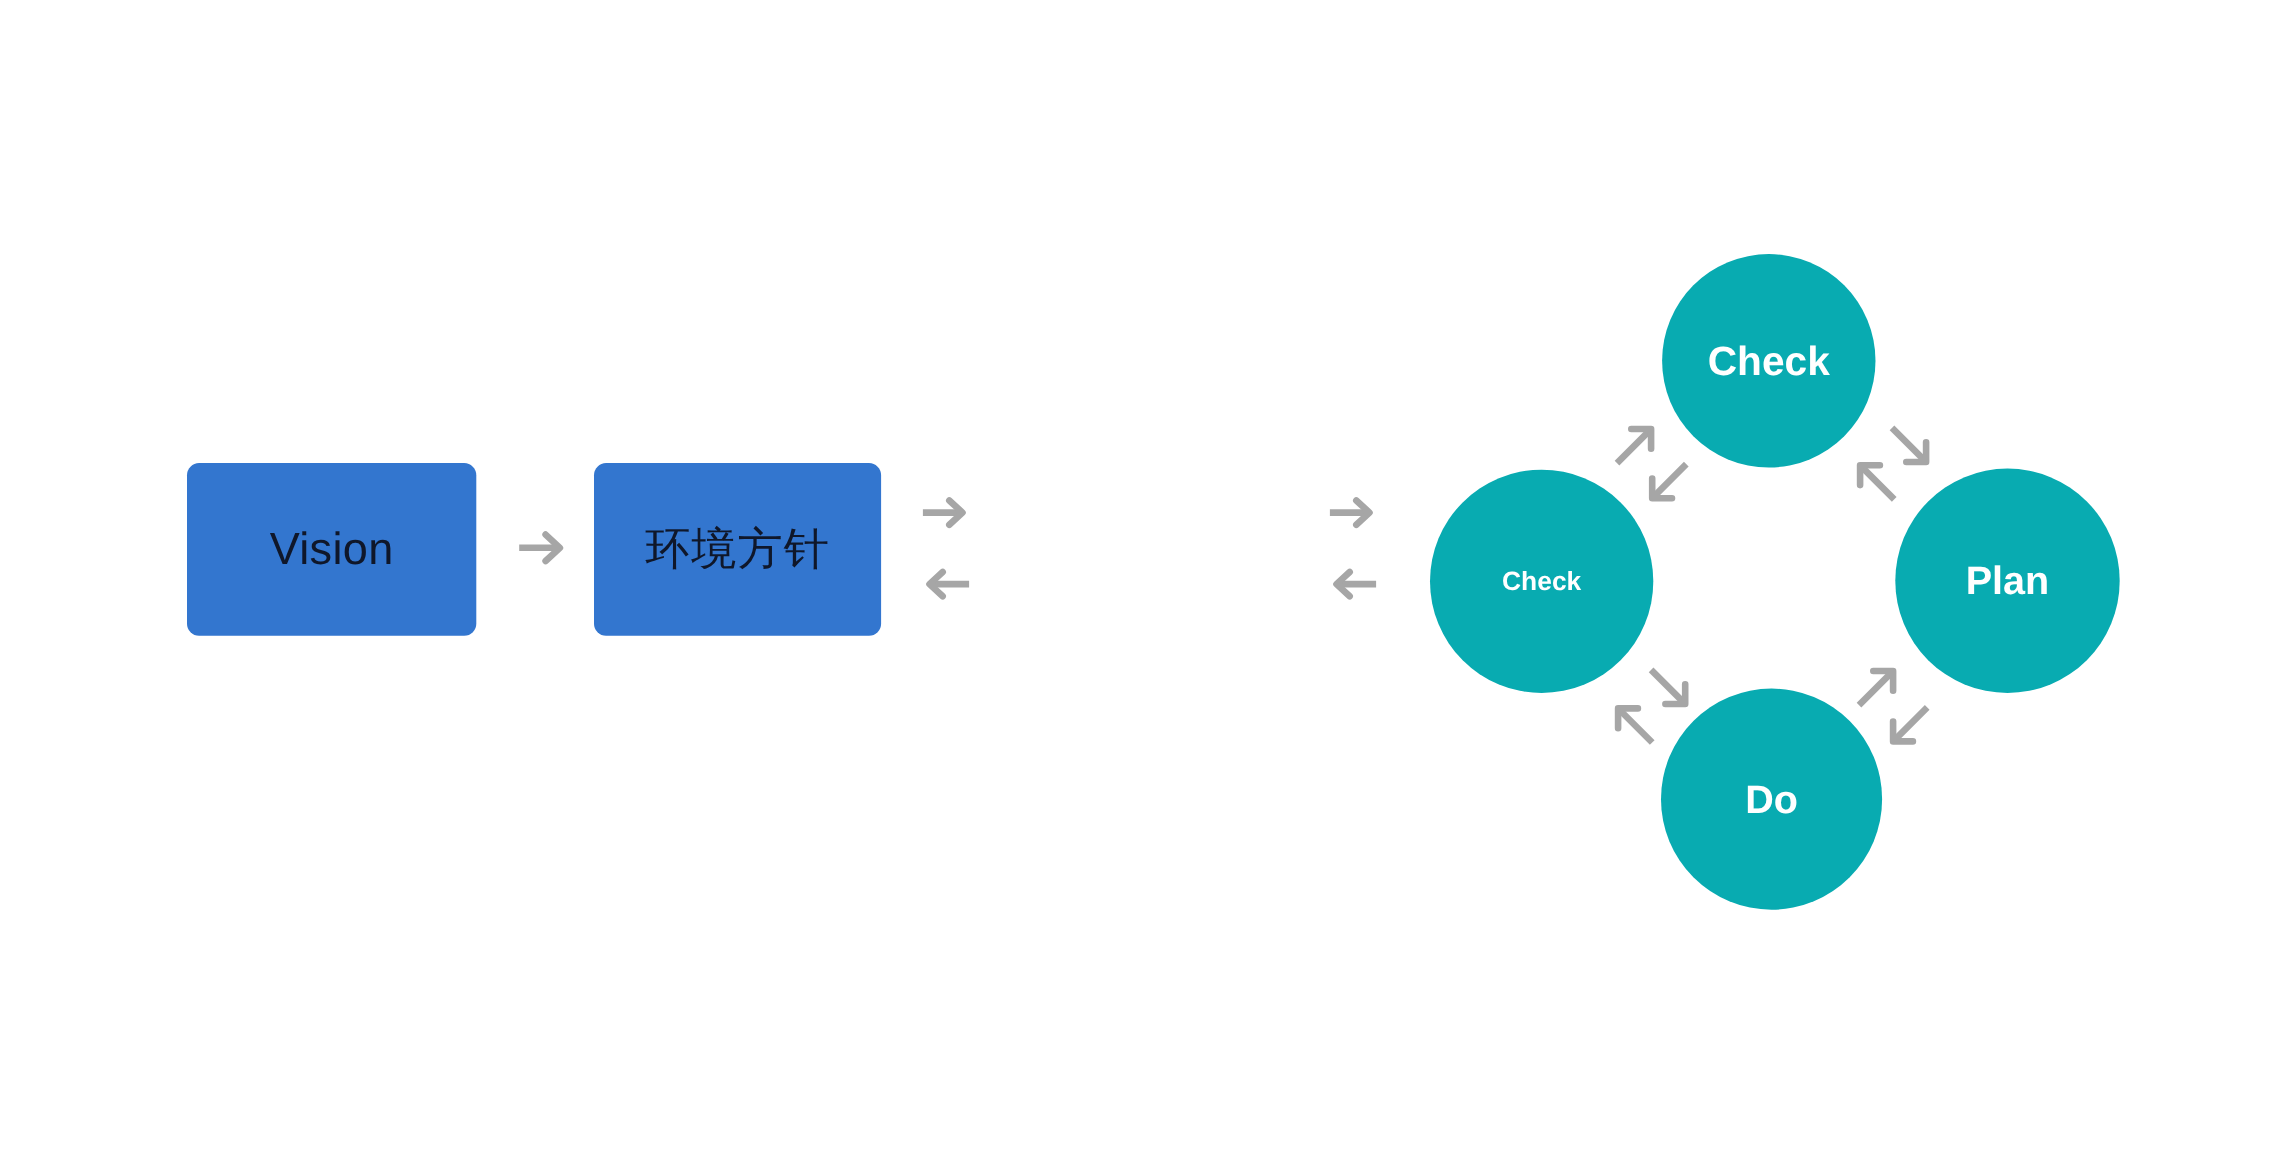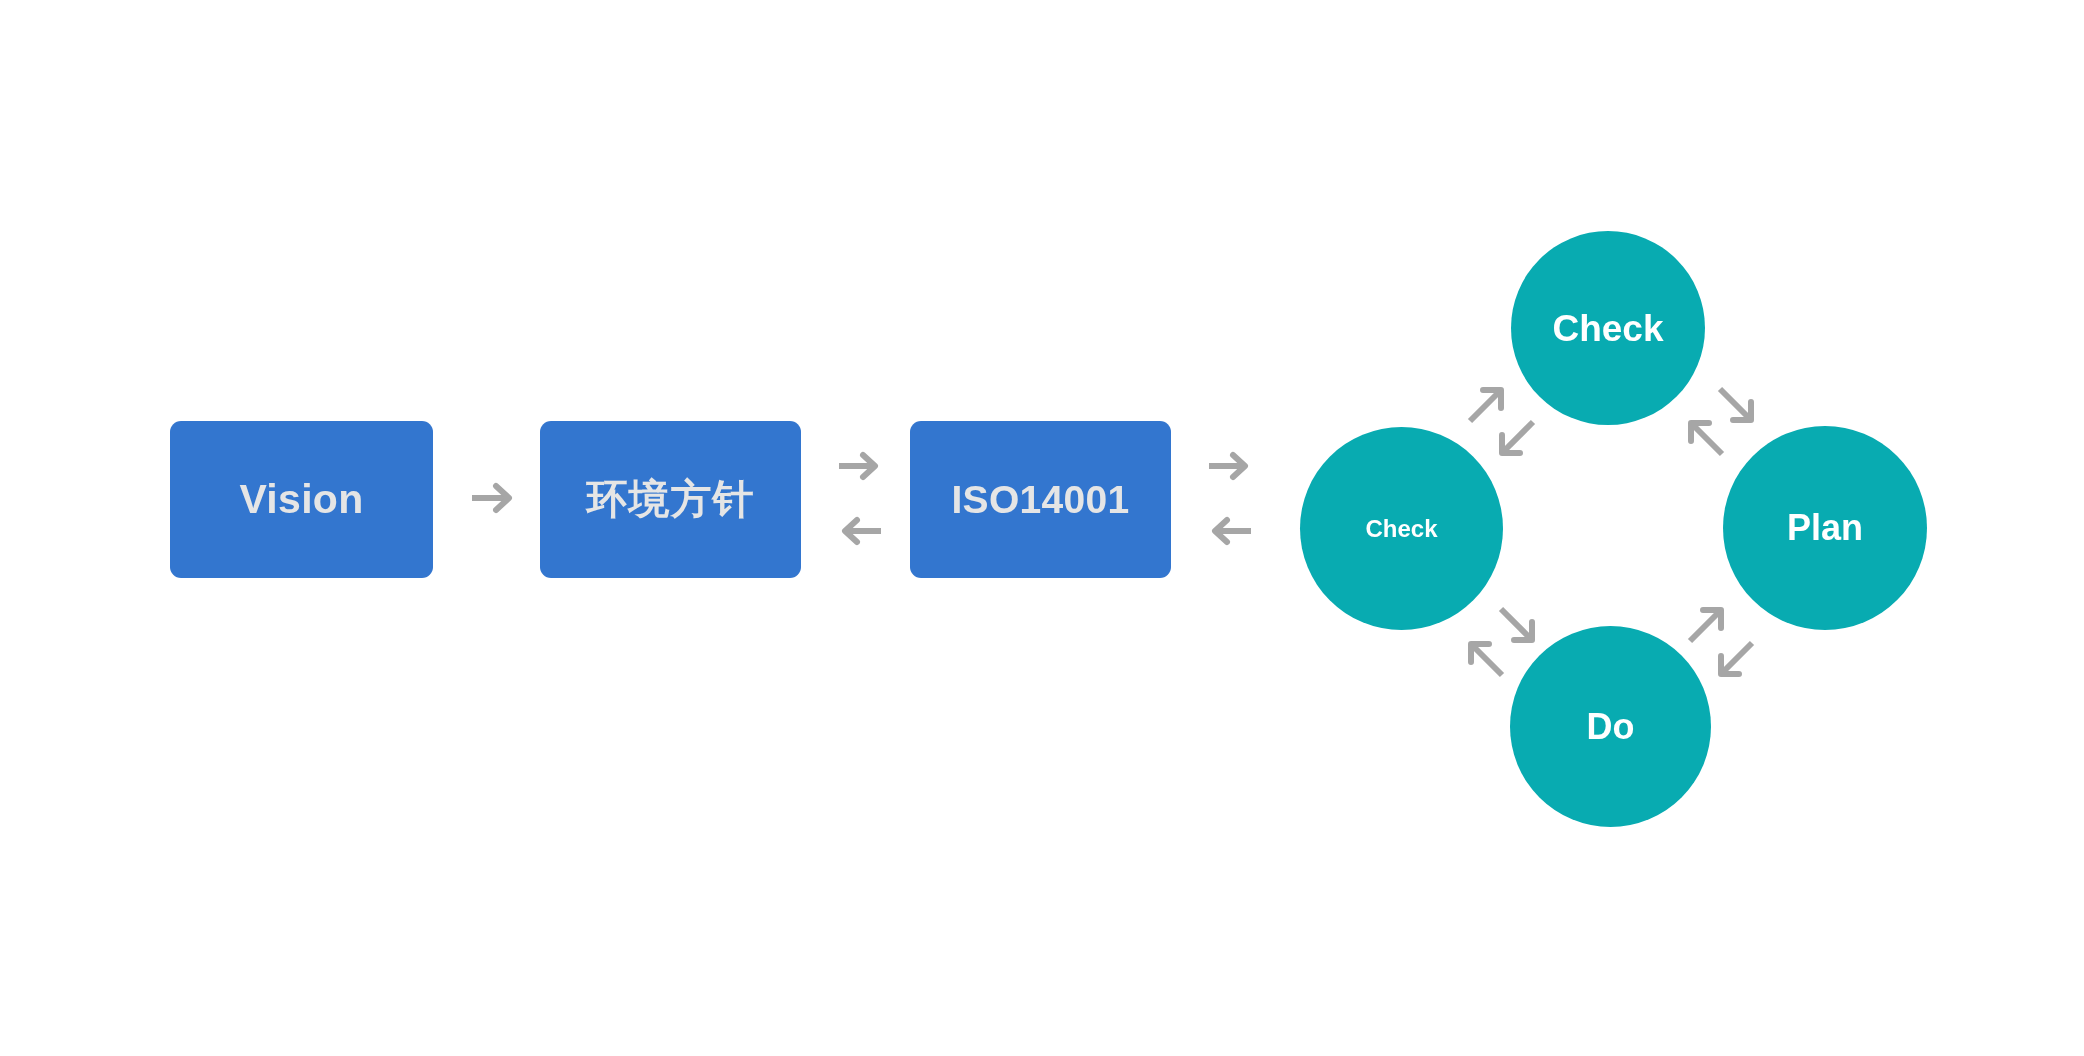--- a/index.html
+++ b/index.html
@@ -27,22 +27,22 @@
     border-radius: 11px;
     display: flex;
     align-items: center;
     justify-content: center;
     color: #ffffff;
     font-weight: bold;
     letter-spacing: 0.3px;
     box-sizing: border-box;
   }
   .proc-label {
-    color: #e5e5e5;
-    font-weight: bold;
+    color: #0f172a;
+    font-weight: normal;
     line-height: 1;
     white-space: nowrap;
   }
   #box-vision   { left: 170px; top: 421px; width: 263px; height: 157px; }
   #box-policy   { left: 540px; top: 421px; width: 261px; height: 157px; justify-content: center; }
   #box-iso      { left: 910px; top: 421px; width: 261px; height: 157px; }
 
   #box-vision .proc-label { font-size: 41px; }
   #box-policy .proc-label { font-size: 41px; letter-spacing: 1px; }
   #box-iso    .proc-label { font-size: 39px; }
@@ -116,23 +116,20 @@
 <div id="canvas">
 
   <div class="proc-box" id="box-vision">
     <span class="proc-label">Vision</span>
   </div>
 
   <div class="proc-box" id="box-policy">
     <span class="proc-label">环境方针</span>
   </div>
 
-  <div class="proc-box" id="box-iso">
-    <span class="proc-label">ISO14001</span>
-  </div>
 
   <div class="arrow" id="arrow-vision-policy">
     <svg width="52" height="52" viewBox="0 0 52 52" fill="none">
       <path d="M6 26 H42" stroke="#a6a6a6" stroke-width="6" stroke-linecap="butt"></path>
       <path d="M30 14 L43 26 L30 38" stroke="#a6a6a6" stroke-width="6" stroke-linecap="round" stroke-linejoin="round" fill="none"></path>
     </svg>
   </div>
 
   <div class="arrow" id="arrow-iso-right">
     <svg width="48" height="36" viewBox="0 0 48 36" fill="none">

